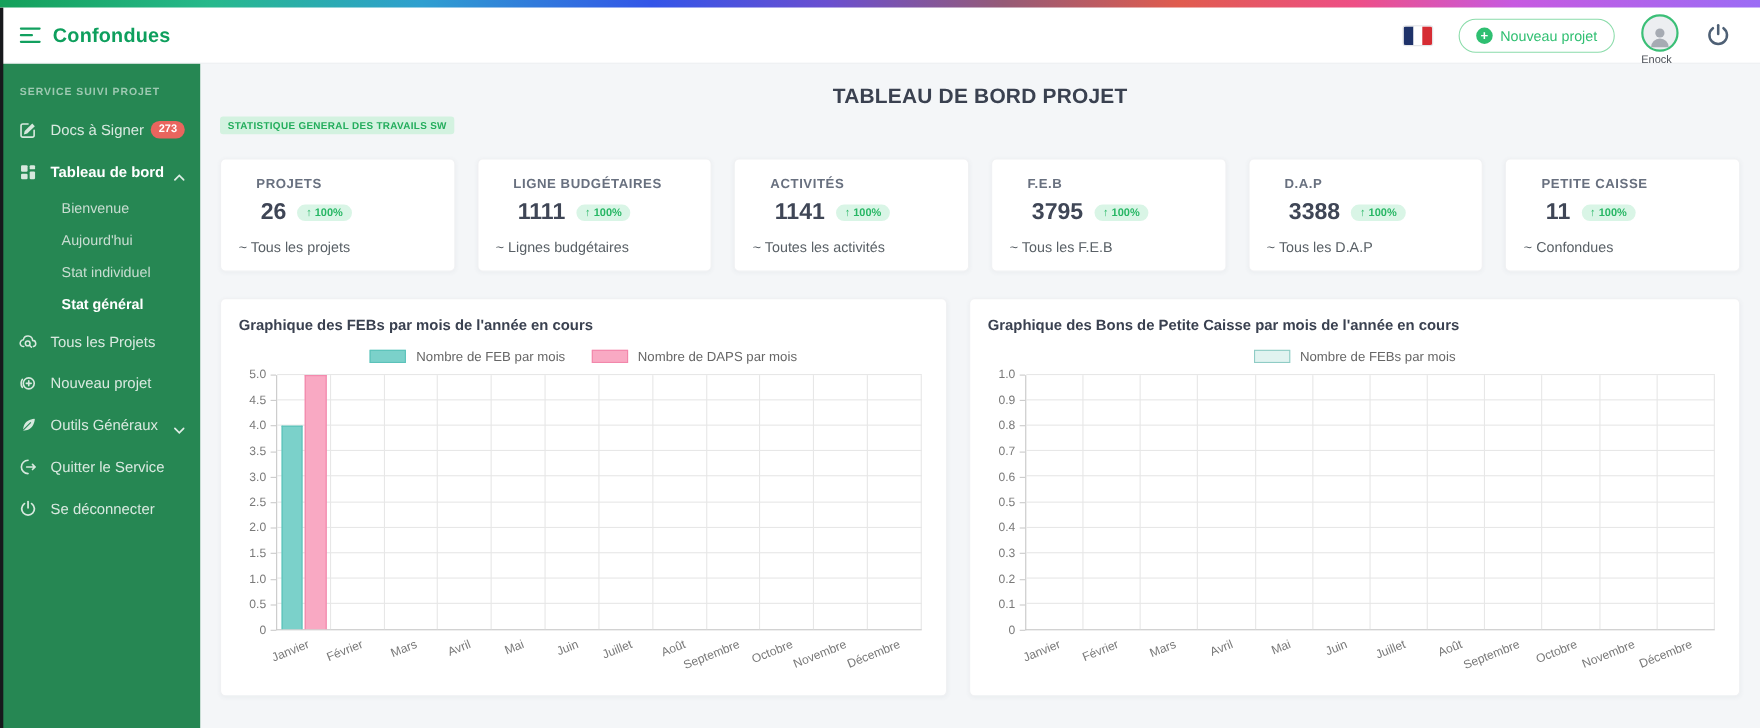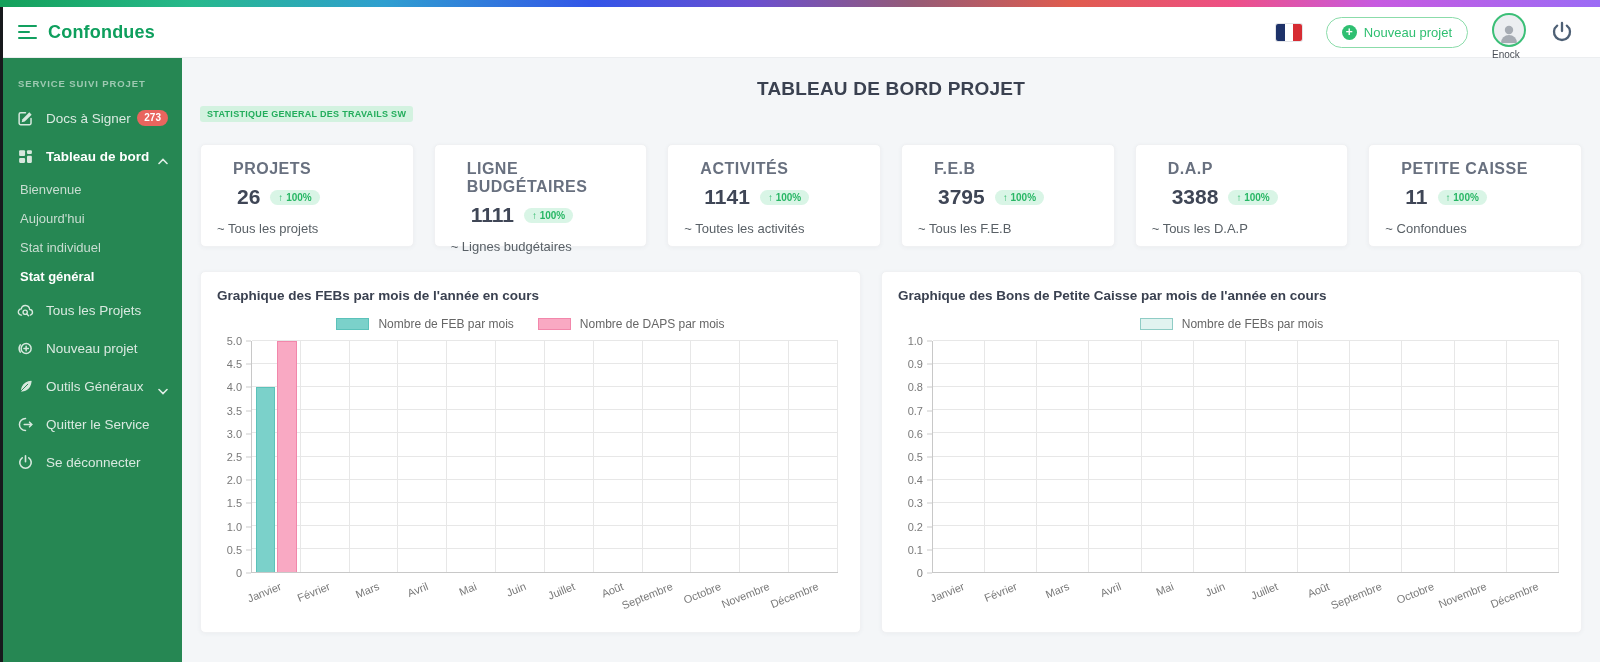--- a/index.html
+++ b/index.html
@@ -39,40 +39,40 @@
   
   .body-row { display:flex; height:604px; }
   .sidebar { width:182px; background:#268753; flex:none; padding-top:20px; overflow:hidden; }
   .main { flex:1; padding:20px 18px 0 18px; overflow:hidden; }
 
   
   .side-section { font-size:9.5px; font-weight:700; letter-spacing:.9px; color:rgba(255,255,255,.55);
                   padding:0 18px; margin-bottom:10px; }
   .side-item { display:flex; align-items:center; height:38px; padding:0 14px 0 17px;
                color:#d9e9e0; font-size:13.5px; cursor:pointer; }
-  .side-item.sub { height:29px; padding-left:20px; color:#c8ddd1; font-size:13px; }
+  .side-item.sub { height:29px; padding-left:56px; color:#c8ddd1; font-size:13px; }
   .side-item.bold { color:#fff; font-weight:700; }
   .side-item.active { color:#fff; font-weight:700; }
   .s-icon { width:17px; height:17px; margin-right:12px; color:#e6f1ea; flex:none; opacity:.92; }
   .s-icon svg { width:100%; height:100%; }
   .side-badge { margin-left:auto; background:#e9655e; color:#fff; font-size:10px; font-weight:700;
                 border-radius:9px; padding:2px 7px; line-height:1.2; }
   .chev { margin-left:auto; width:10px; height:7px; color:rgba(255,255,255,.85); }
   .chev svg { width:10px; height:7px; }
 
   
   .page-title { font-size:19px; font-weight:700; color:#3a4150; letter-spacing:.2px;text-align:center; }
   .page-badge { display:inline-block; margin-top:6px; background:#d3f2e0; color:#23ad5c;
                 font-size:9px; font-weight:700; letter-spacing:.3px; padding:3px 7px; border-radius:3px; }
 
   
   .cards { display:grid; grid-template-columns:repeat(6,1fr); gap:20px; margin-top:22px; }
   .card { background:#fff; border:1px solid #f0f1f3; border-radius:5px;
           box-shadow:0 1px 4px rgba(60,70,90,.05); padding:15px 16px 14px; height:103px; }
-  .card-label { font-size:16px; font-weight:700; letter-spacing:.5px; color:#68707f;padding-left:16px; }
+  .card-label { font-size:12px; font-weight:700; letter-spacing:.5px; color:#68707f;padding-left:16px; }
   .card-value-row { display:flex; align-items:center; gap:10px; margin-top:7px; }
   .card-value { font-size:21px; font-weight:600; color:#3f4656;margin-left:20px; }
   .delta { background:#d9f5e6; color:#28b765; font-size:10px; font-weight:700;
            padding:2px 8px; border-radius:9px; }
   .card-sub { font-size:13px; color:#596066; margin-top:12px; }
 
   
   .charts { display:grid; grid-template-columns:660fr 700fr; gap:20px; margin-top:24px; }
   .chart-card { background:#fff; border:1px solid #f0f1f3; border-radius:5px;
                 box-shadow:0 1px 4px rgba(60,70,90,.05); padding:16px 16px 8px; height:362px; }

